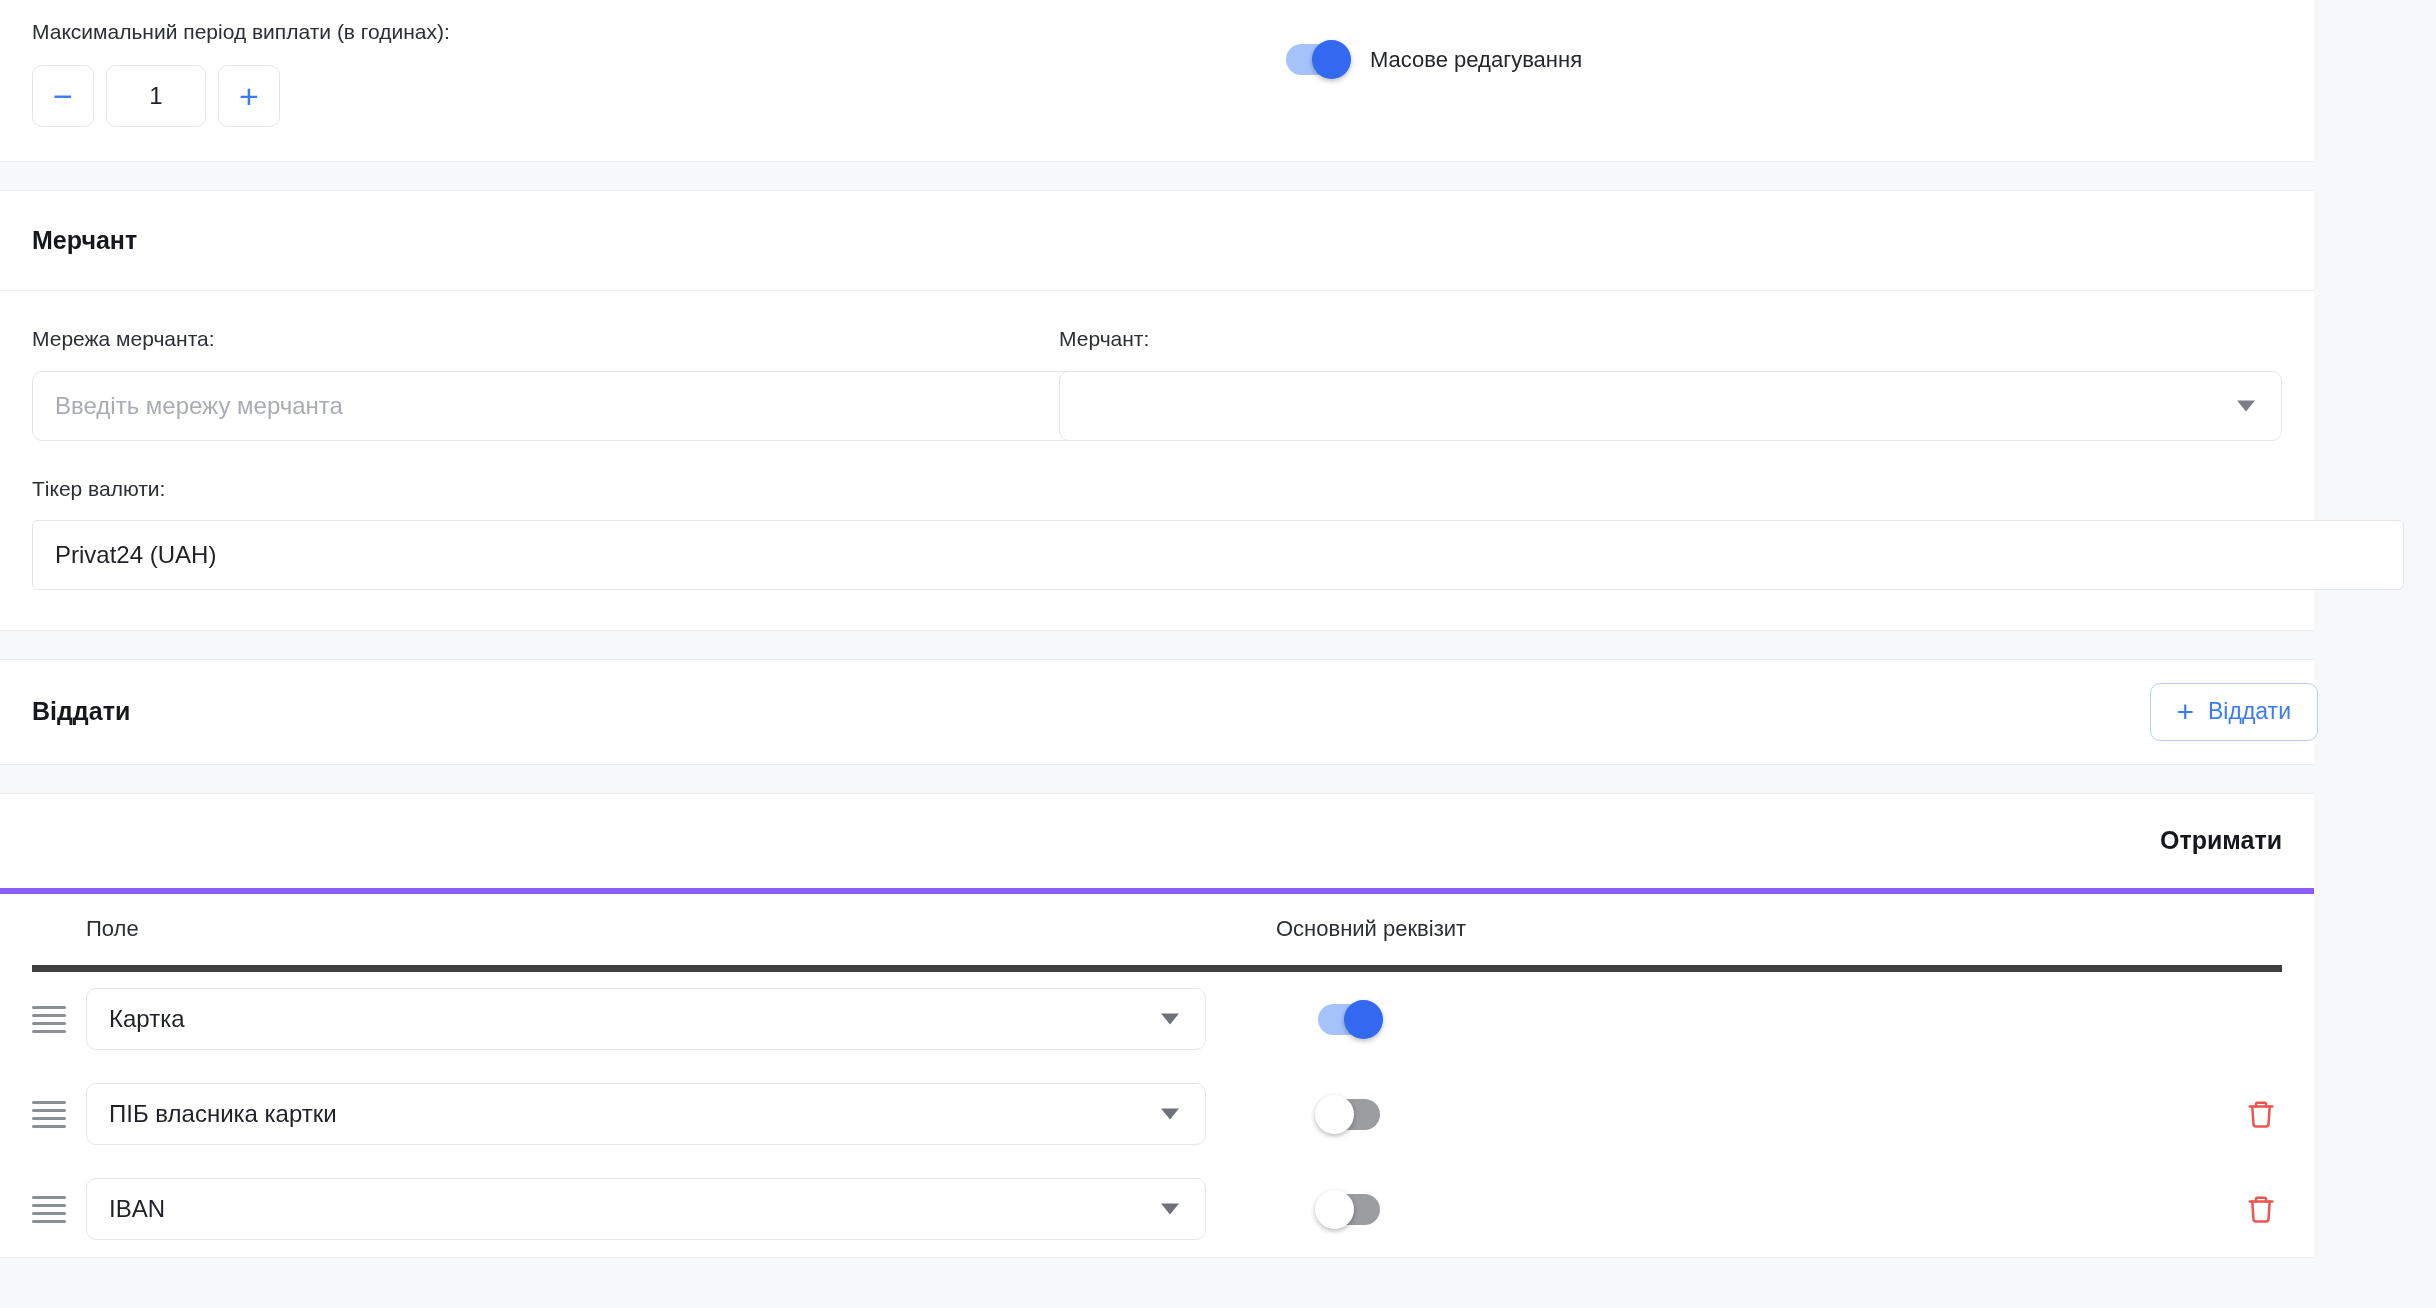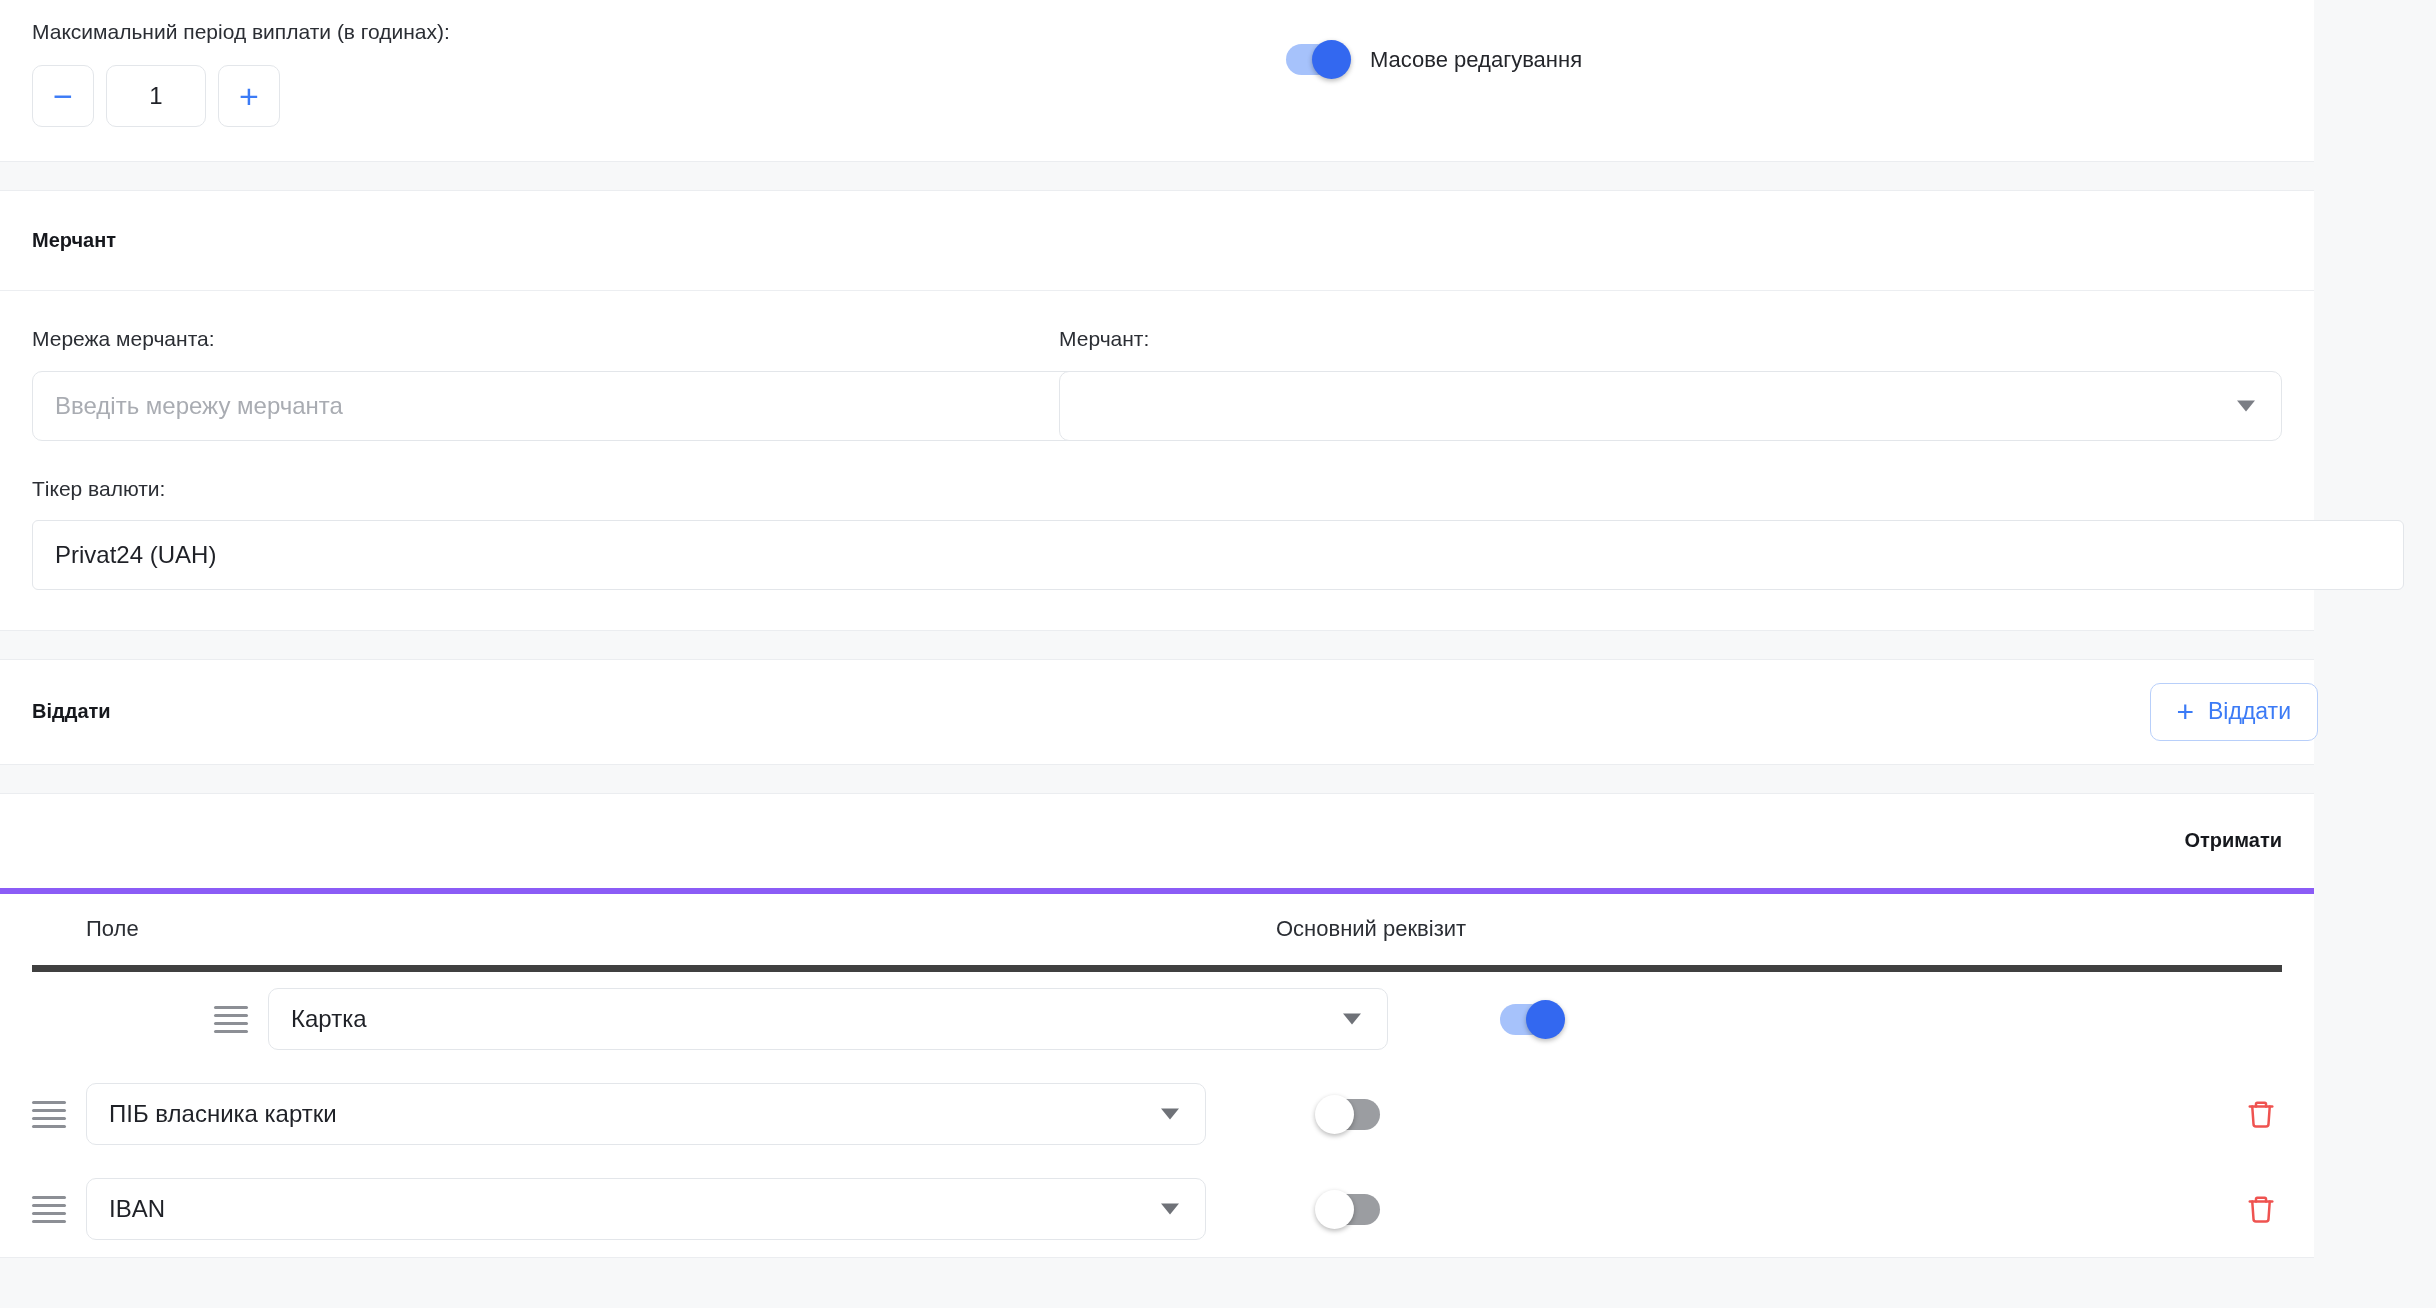--- a/index.html
+++ b/index.html
@@ -83,21 +83,21 @@
   .settings-bottom { margin-top: 56px; display: flex; }
 
   
   .section-head {
     height: 104px;
     display: flex;
     align-items: center;
     justify-content: space-between;
     padding: 0 32px;
   }
-  .section-title { font-size: 20px; font-weight: 700; color: #16181d; }
+  .section-title { font-size: 25px; font-weight: 700; color: #16181d; }
 
   .add-btn {
     display: inline-flex; align-items: center; gap: 14px;
     height: 58px;
     padding: 0 26px;
     border: 1px solid #b8cffa;
     border-radius: 10px;
     background: #fff;
     color: #3c7bf6;
     font-size: 23px;
@@ -144,21 +144,21 @@
   .tbl { padding: 0 32px; }
   .tbl-head {
     display: flex; align-items: center;
     height: 78px;
     border-bottom: 7px solid #404040;
   }
   .th { font-size: 22px; color: #2b2e34; }
   .th.field { margin-left: 54px; width: 1190px; }
   .th.primary { width: 600px; }
 
-  .trow { display: flex; align-items: center; height: 95px; justify-content: center; }
+  .trow { display: flex; align-items: center; height: 95px; }
   .drag {
     width: 34px; flex: 0 0 34px;
     display: flex; flex-direction: column; justify-content: center; gap: 5px;
     cursor: grab;
   }
   .drag i { display: block; height: 3px; background: #8c8f95; border-radius: 2px; }
 
   .row-select {
     margin-left: 20px;
     width: 1120px; height: 62px;

